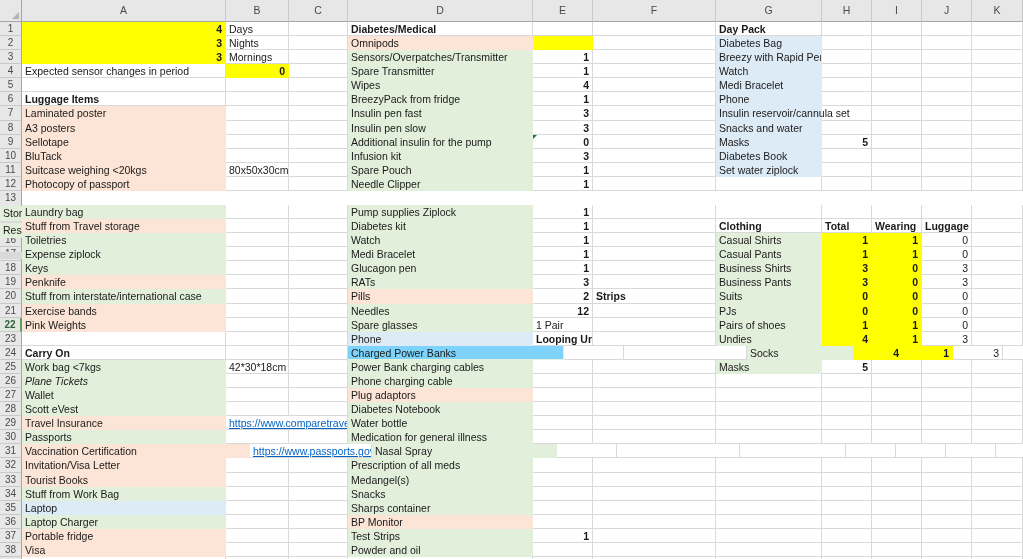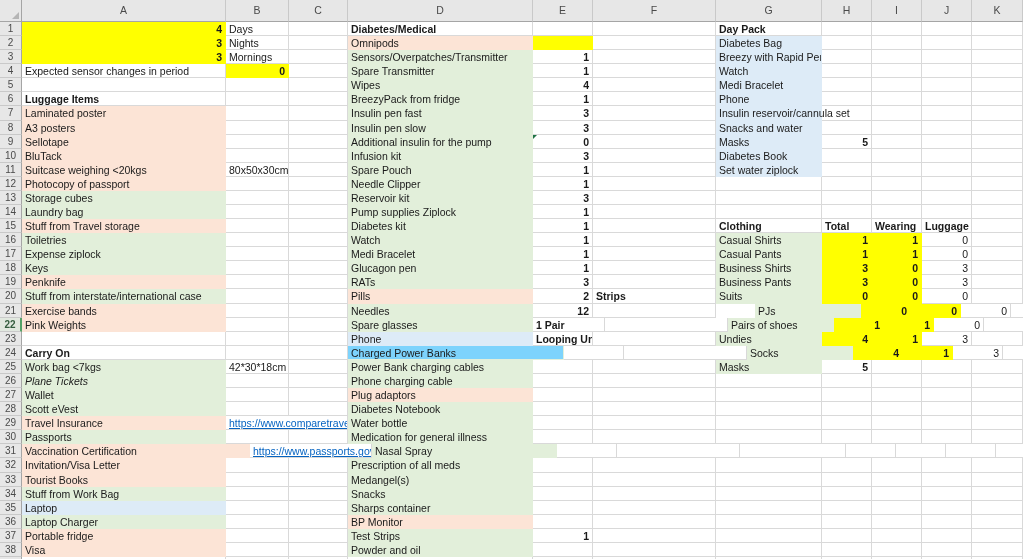--- a/index.html
+++ b/index.html
@@ -209,21 +209,21 @@
       <div class="cell" style="width: 59px;"></div>
       <div class="cell" style="width: 185px; background: rgb(226, 239, 218); border-right-color: rgb(226, 239, 218); border-bottom-color: rgb(226, 239, 218);">Needle Clipper</div>
       <div class="cell" style="width: 60px; font-weight: 700; text-align: right;">1</div>
       <div class="cell" style="width: 123px;"></div>
       <div class="cell" style="width: 106px;"></div>
       <div class="cell" style="width: 50px;"></div>
       <div class="cell" style="width: 50px;"></div>
       <div class="cell" style="width: 50px;"></div>
       <div class="cell" style="width: 51px;"></div>
     </div>
-    <div class="row" style="height: 14.08px;">
+    <div class="row" style="height: 14.08px; flex-direction: column;">
       <div class="rnum">13</div>
       <div class="cell" style="width: 204px; background: rgb(226, 239, 218); border-right-color: rgb(226, 239, 218); border-bottom-color: rgb(226, 239, 218);">Storage cubes</div>
       <div class="cell" style="width: 63px;"></div>
       <div class="cell" style="width: 59px;"></div>
       <div class="cell" style="width: 185px; background: rgb(226, 239, 218); border-right-color: rgb(226, 239, 218); border-bottom-color: rgb(226, 239, 218);">Reservoir kit</div>
       <div class="cell" style="width: 60px; font-weight: 700; text-align: right;">3</div>
       <div class="cell" style="width: 123px;"></div>
       <div class="cell" style="width: 106px;"></div>
       <div class="cell" style="width: 50px;"></div>
       <div class="cell" style="width: 50px;"></div>
@@ -329,33 +329,33 @@
       <div class="cell" style="width: 51px;"></div>
     </div>
     <div class="row" style="height: 14.08px;">
       <div class="rnum">21</div>
       <div class="cell" style="width: 204px; background: rgb(252, 228, 214); border-right-color: rgb(252, 228, 214); border-bottom-color: rgb(252, 228, 214);">Exercise bands</div>
       <div class="cell" style="width: 63px;"></div>
       <div class="cell" style="width: 59px;"></div>
       <div class="cell" style="width: 185px; background: rgb(226, 239, 218); border-right-color: rgb(226, 239, 218); border-bottom-color: rgb(226, 239, 218);">Needles</div>
       <div class="cell" style="width: 60px; font-weight: 700; text-align: right;">12</div>
       <div class="cell" style="width: 123px;"></div>
-      <div class="cell" style="width: 106px; background: rgb(226, 239, 218); border-right-color: rgb(226, 239, 218); border-bottom-color: rgb(226, 239, 218); margin-left: 39px;">PJs</div>
+      <div class="cell" style="width: 106px; background: rgb(226, 239, 218); border-right-color: rgb(226, 239, 218); border-bottom-color: rgb(226, 239, 218);">PJs</div>
       <div class="cell" style="width: 50px; background: rgb(255, 255, 0); border-right-color: rgb(255, 255, 0); border-bottom-color: rgb(255, 255, 0); font-weight: 700; text-align: right;">0</div>
       <div class="cell" style="width: 50px; background: rgb(255, 255, 0); border-right-color: rgb(255, 255, 0); border-bottom-color: rgb(255, 255, 0); font-weight: 700; text-align: right;">0</div>
       <div class="cell" style="width: 50px; text-align: right;">0</div>
       <div class="cell" style="width: 51px;"></div>
     </div>
     <div class="row" style="height: 14.08px;">
       <div class="rnum sel">22</div>
       <div class="cell" style="width: 204px; background: rgb(252, 228, 214); border-right-color: rgb(252, 228, 214); border-bottom-color: rgb(252, 228, 214);">Pink Weights</div>
       <div class="cell" style="width: 63px;"></div>
       <div class="cell" style="width: 59px;"></div>
       <div class="cell" style="width: 185px; background: rgb(226, 239, 218); border-right-color: rgb(226, 239, 218); border-bottom-color: rgb(226, 239, 218);">Spare glasses</div>
-      <div class="cell" style="width: 72px; font-weight: 700;">1 Pair</div>
+      <div class="cell" style="width: 60px; font-weight: 400;">1 Pair</div>
       <div class="cell" style="width: 123px;"></div>
       <div class="cell" style="width: 106px; background: rgb(226, 239, 218); border-right-color: rgb(226, 239, 218); border-bottom-color: rgb(226, 239, 218);">Pairs of shoes</div>
       <div class="cell" style="width: 50px; background: rgb(255, 255, 0); border-right-color: rgb(255, 255, 0); border-bottom-color: rgb(255, 255, 0); font-weight: 700; text-align: right;">1</div>
       <div class="cell" style="width: 50px; background: rgb(255, 255, 0); border-right-color: rgb(255, 255, 0); border-bottom-color: rgb(255, 255, 0); font-weight: 700; text-align: right;">1</div>
       <div class="cell" style="width: 50px; text-align: right;">0</div>
       <div class="cell" style="width: 51px;"></div>
     </div>
     <div class="row" style="height: 14.08px;">
       <div class="rnum">23</div>
       <div class="cell" style="width: 204px;"></div>

